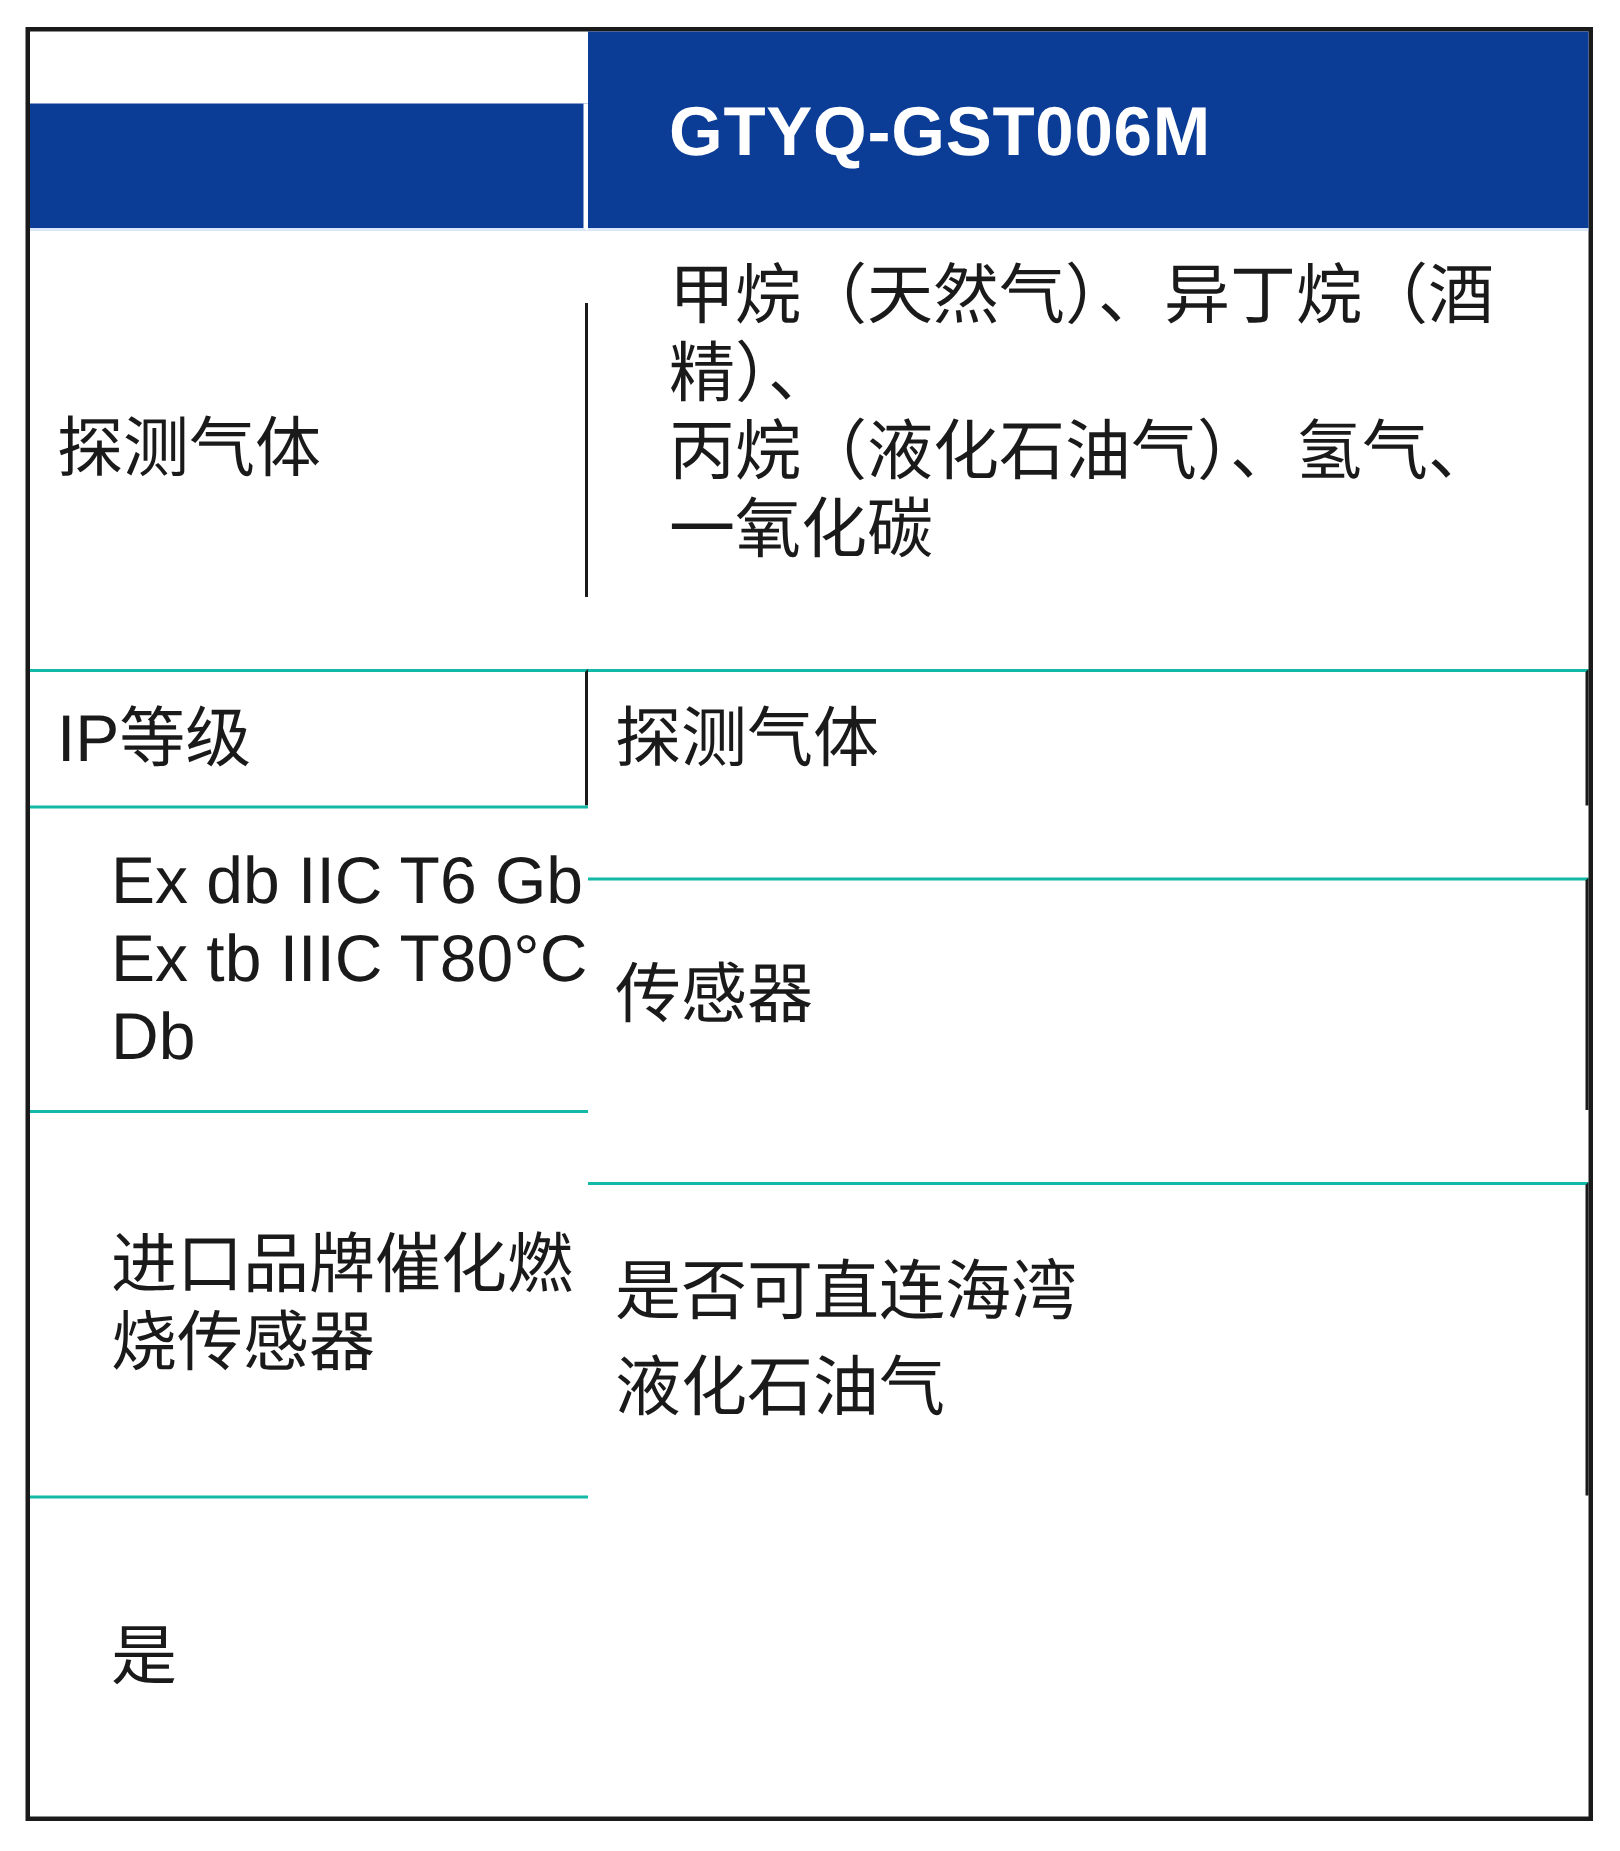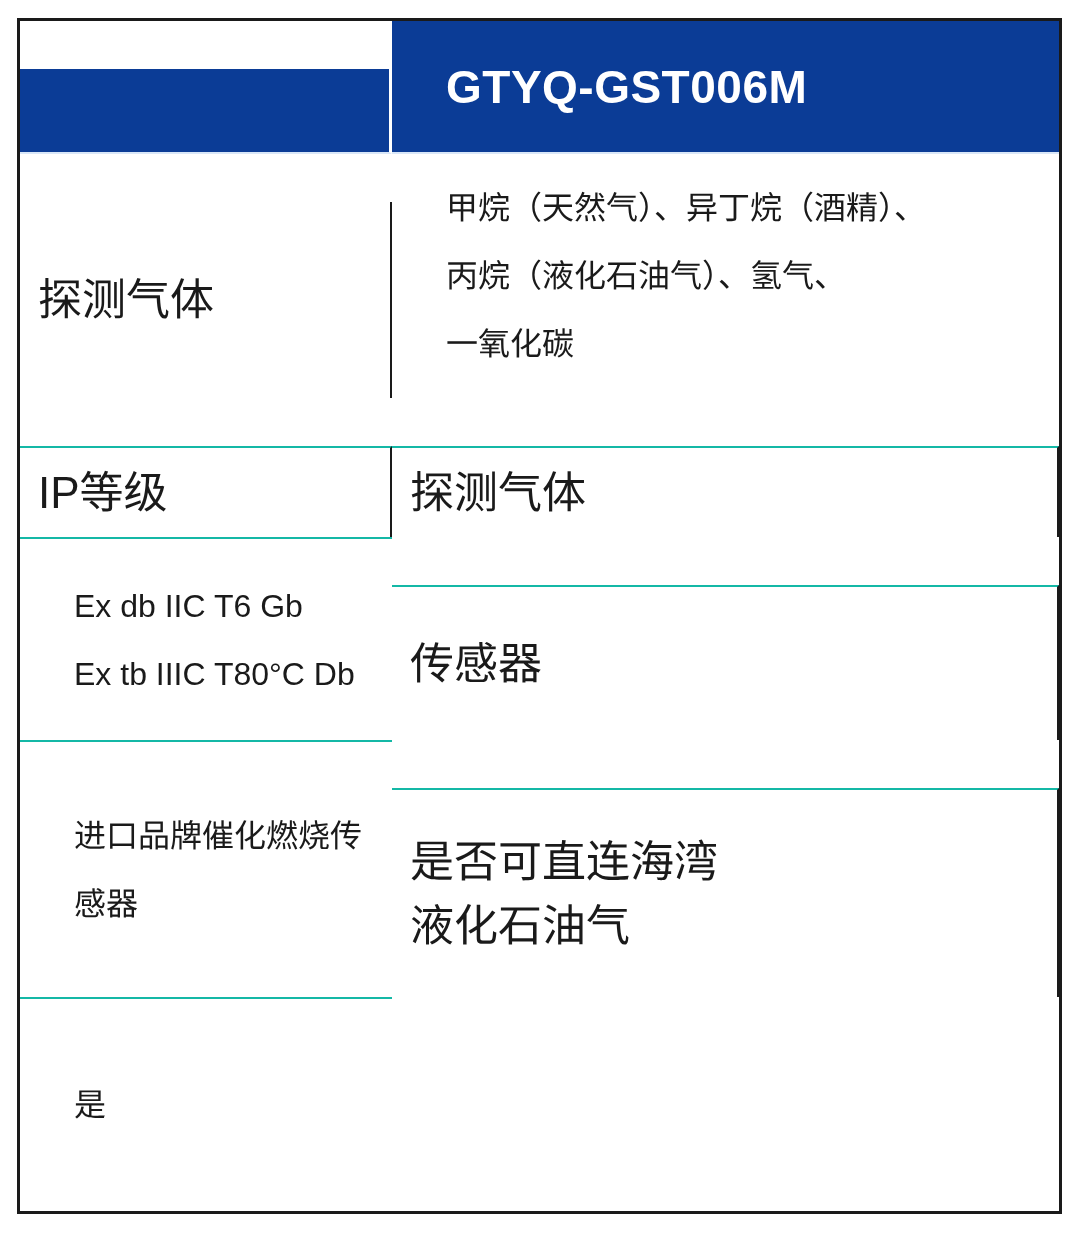--- a/index.html
+++ b/index.html
@@ -58,23 +58,23 @@
   .label {
     color: #1a1a1a;
     font-size: 44px;
     font-weight: 500;
     line-height: 64px;
     padding-left: 18px;
     white-space: pre-line;
   }
   .value {
     color: #1a1a1a;
-    font-size: 32px;
+    font-size: 44px;
     font-weight: 500;
-    line-height: 68px;
+    line-height: 52px;
     padding-left: 54px;
     white-space: pre-line;
   }
 </style>
 </head>
 <body>
 
 <div class="page">
   <div class="spec-table">
 

